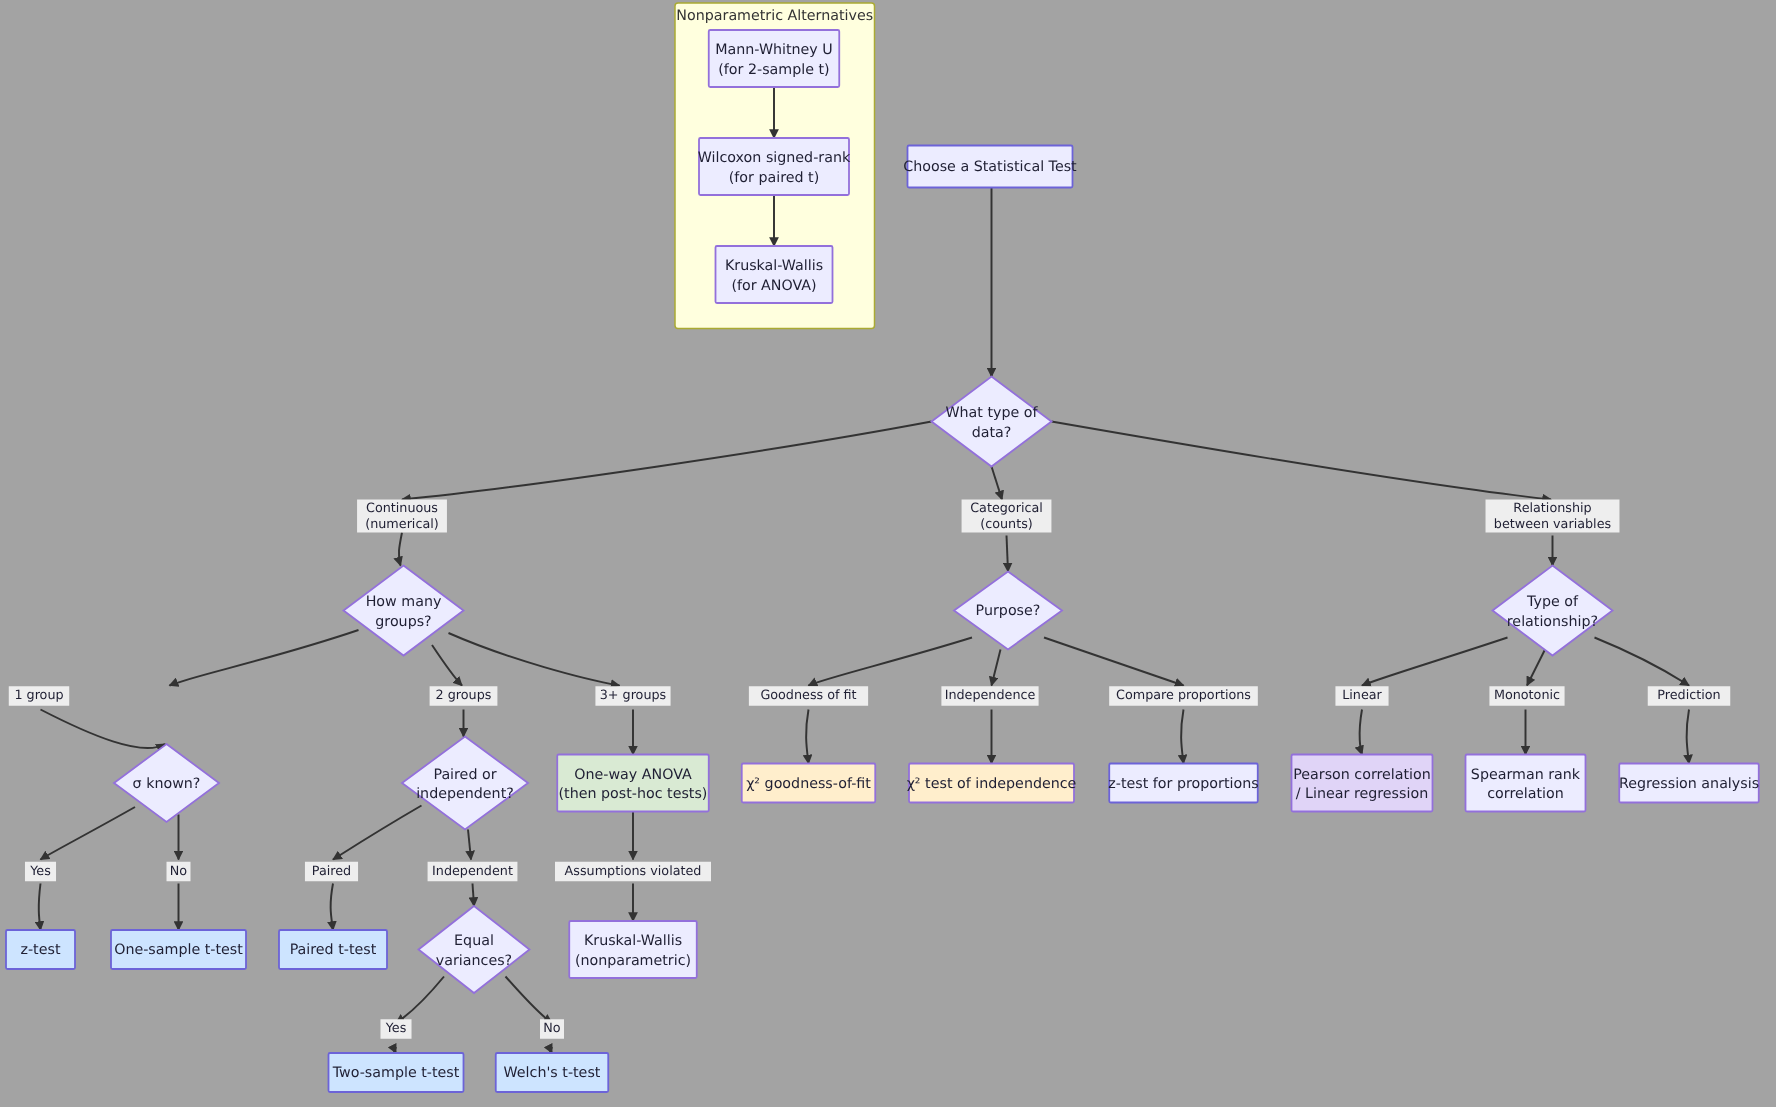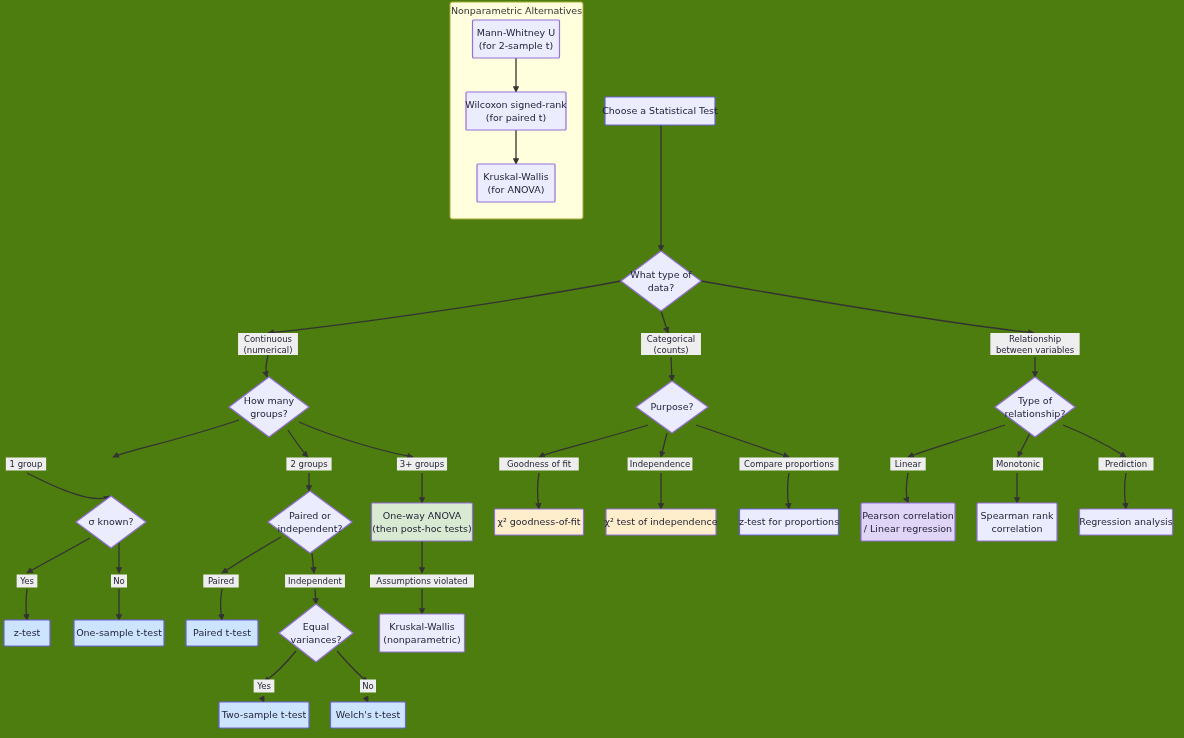--- a/index.html
+++ b/index.html
@@ -1,18 +1,18 @@
 <!DOCTYPE html>
 <html><head>
 <meta charset="utf-8">
 <style>
   html,body{margin:0;padding:0;background:#000;}
   body{width:1184px;height:738px;overflow:hidden;
        font-family:"DejaVu Sans","Liberation Sans",sans-serif;}
-  #stage{position:relative;width:1184px;height:738px;background:#4d7c0f;}
+  #stage{position:relative;width:1184px;height:738px;background:#a3a3a3;}
   svg{position:absolute;left:0;top:0;width:1184px;height:738px;}
   .edge{fill:none;stroke:#333333;stroke-width:1.3px;}
   .nodebox{stroke-width:1.2px;}
   .nlabel{font-size:9.5px;fill:#1f1f33;text-anchor:middle;dominant-baseline:middle;}
   .elabel{font-size:8.5px;fill:#1f1f33;text-anchor:middle;dominant-baseline:middle;}
   .elabelbg{fill:#eeeeee;stroke:none;}
   .cluster-rect{fill:#ffffde;stroke:#aaaa33;stroke-width:1px;}
   .cluster-title{font-size:9.5px;fill:#333333;text-anchor:middle;dominant-baseline:middle;}
 </style>
 </head>

